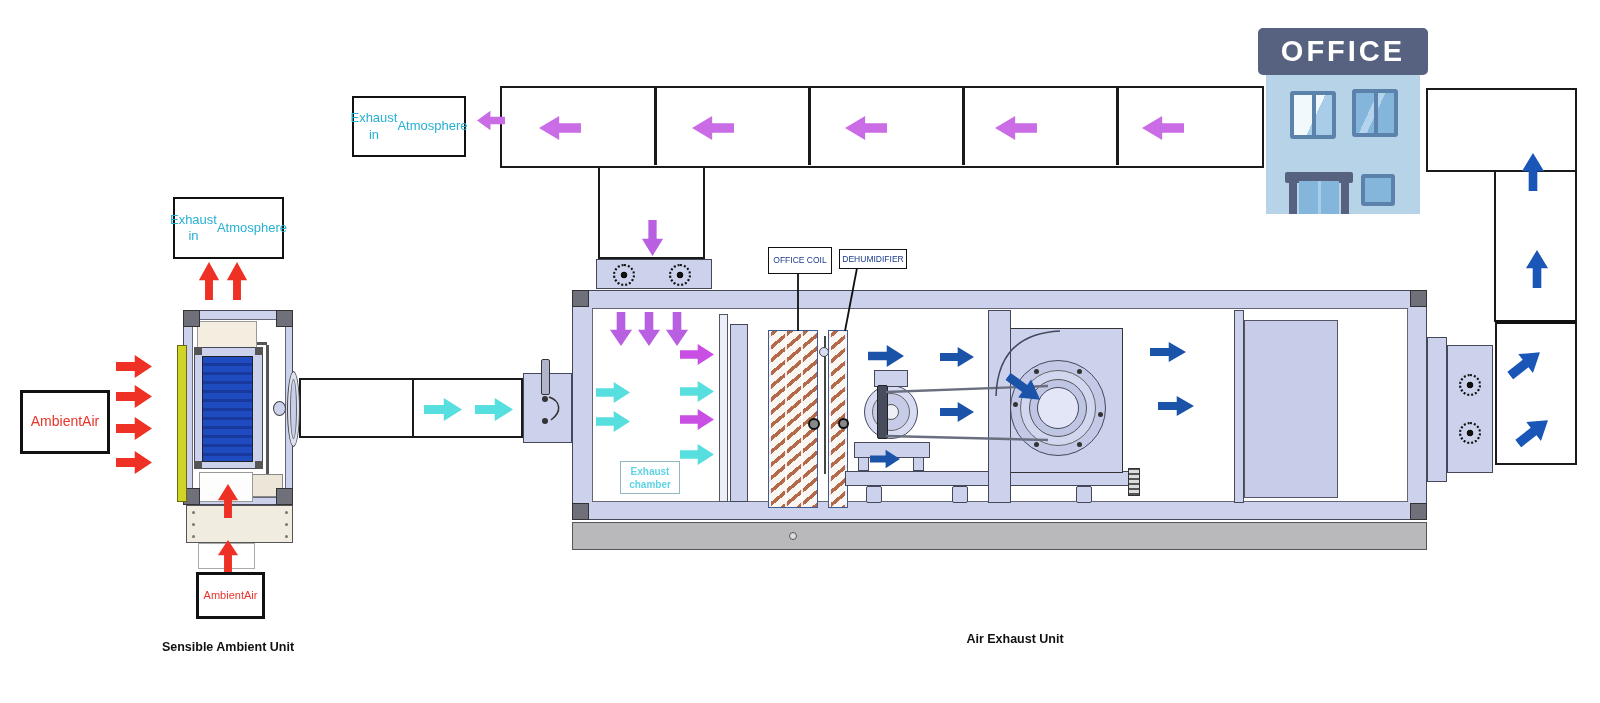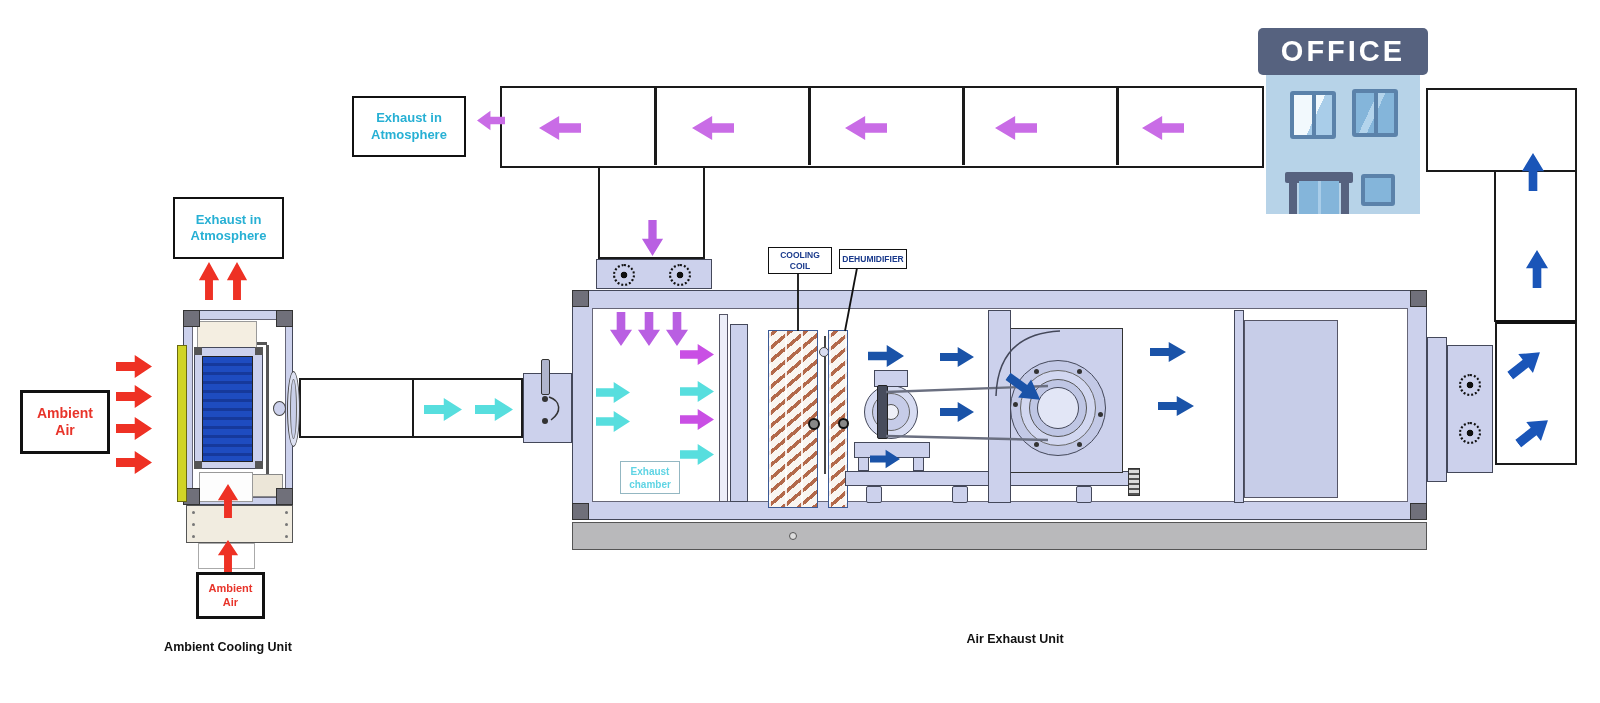--- a/index.html
+++ b/index.html
@@ -10,22 +10,22 @@
   .arr{position:absolute;z-index:45;}
   .a-right{clip-path:polygon(0 32%,52% 32%,52% 4%,100% 50%,52% 96%,52% 68%,0 68%);}
   .a-left{clip-path:polygon(100% 32%,48% 32%,48% 4%,0 50%,48% 96%,48% 68%,100% 68%);}
   .a-up{clip-path:polygon(32% 100%,32% 48%,4% 48%,50% 0,96% 48%,68% 48%,68% 100%);}
   .a-down{clip-path:polygon(32% 0,32% 52%,4% 52%,50% 100%,96% 52%,68% 52%,68% 0);}
   .c-red{background:#ee3124;} .c-cyan{background:#57dede;}
   .c-orchid{background:#c96ce6;} .c-violet{background:#b95fe2;} .c-magenta{background:#c94fe4;}
   .c-blue{background:#1a53a8;} .c-blue2{background:#1a55b8;}
   
   .label-box{position:absolute;background:#fff;border:2.5px solid #111;display:flex;
-             flex-direction:column;align-items:center;justify-content:center;
-             text-align:center;z-index:50;line-height:1.25;font-weight:bold;}
+             flex-direction:row;align-items:center;justify-content:center;
+             text-align:center;z-index:50;line-height:1.25;font-weight:normal;}
   .t-cyan{color:#27b0d4;} .t-red{color:#e8342a;} .t-navy{color:#1a3a8c;}
   .duct{position:absolute;background:#fff;border:2.5px solid #1a1a1a;box-sizing:border-box;}
   .lav{position:absolute;background:#ccd1ec;border:1.5px solid #44485a;box-sizing:border-box;}
   .corner{position:absolute;width:17px;height:17px;background:#70707a;border:1px solid #333;box-sizing:border-box;z-index:5;}
   .mini-corner{position:absolute;width:8px;height:8px;background:#555;z-index:6;}
   .circle-damper{position:absolute;border-radius:50%;border:2.5px dotted #111;box-sizing:border-box;
                  background:radial-gradient(circle,#111 0 3.2px,transparent 3.6px);}
   .coil{position:absolute;box-sizing:border-box;border:1.5px solid #3c5a96;
         background-image:
           repeating-linear-gradient(90deg, rgba(255,255,255,.85) 0 2px, transparent 2px 16px),
@@ -139,21 +139,21 @@
     <div class="dot" style="left:98px;top:5px;width:3px;height:3px;background:#777;"></div>
     <div class="dot" style="left:98px;top:17px;width:3px;height:3px;background:#777;"></div>
     <div class="dot" style="left:98px;top:29px;width:3px;height:3px;background:#777;"></div>
   </div>
   <div class="abs" style="left:198px;top:543px;width:57px;height:26px;background:rgba(255,255,255,.7);border:1px solid #aaa;box-sizing:border-box;"></div>
   <div class="arr a-up c-red" style="left:217px;top:540px;width:22px;height:32px;"></div>
   <div class="label-box" style="left:196px;top:572px;width:63px;height:41px;font-size:11px;border-width:3px;">
     <span class="t-red">Ambient</span>
     <span class="t-red">Air</span>
   </div>
-  <div class="black-label" style="left:148px;top:640px;width:160px;">Ambient Cooling Unit</div>
+  <div class="black-label" style="left:148px;top:640px;width:160px;">Sensible Ambient Unit</div>
 
   <div class="abs" style="left:287px;top:371px;width:13px;height:76px;background:#dde1f2;border:1.5px solid #444;border-radius:50%;box-sizing:border-box;z-index:8;"></div>
   <div class="abs" style="left:290px;top:379px;width:7px;height:60px;background:#c9cfe9;border:1px solid #666;border-radius:50%;box-sizing:border-box;z-index:9;"></div>
   <div class="abs" style="left:273px;top:401px;width:13px;height:15px;background:#ccd1ec;border:1.5px solid #444;border-radius:50%;box-sizing:border-box;z-index:9;"></div>
   <div class="duct" style="left:299px;top:378px;width:224px;height:60px;border-width:2px;">
     <div class="divider-v" style="left:111px;top:0;height:56px;width:2px;"></div>
   </div>
   <div class="arr a-right c-cyan" style="left:424px;top:397px;width:38px;height:25px;"></div>
   <div class="arr a-right c-cyan" style="left:475px;top:397px;width:38px;height:25px;"></div>
   <div class="lav" style="left:523px;top:373px;width:49px;height:70px;"></div>
@@ -234,21 +234,21 @@
   <div class="lav" style="left:1234px;top:310px;width:10px;height:193px;border-width:1px;"></div>
   <div class="abs" style="left:1244px;top:320px;width:94px;height:178px;background:#c7cde8;border:1px solid #556;box-sizing:border-box;"></div>
 
   <div class="lav" style="left:1427px;top:337px;width:20px;height:145px;"></div>
   <div class="lav" style="left:1447px;top:345px;width:46px;height:128px;">
     <div class="circle-damper" style="left:11px;top:28px;width:22px;height:22px;"></div>
     <div class="circle-damper" style="left:11px;top:76px;width:22px;height:22px;"></div>
   </div>
 
   <div class="label-box" style="left:768px;top:247px;width:62px;height:25px;font-size:8.5px;border-width:1.5px;">
-    <span class="t-navy">COOLING COIL</span>
+    <span class="t-navy">OFFICE COIL</span>
   </div>
   <div class="label-box" style="left:839px;top:249px;width:66px;height:18px;font-size:8.5px;border-width:1.5px;">
     <span class="t-navy">DEHUMIDIFIER</span>
   </div>
 
   <div class="black-label" style="left:950px;top:632px;width:130px;">Air Exhaust Unit</div>
 
   <svg class="overlay" width="1600" height="703" viewBox="0 0 1600 703">
     <path d="M798,273 L798,331" stroke="#111" stroke-width="1.8" fill="none"></path>
     <path d="M857,268 L845,331" stroke="#111" stroke-width="1.8" fill="none"></path>

